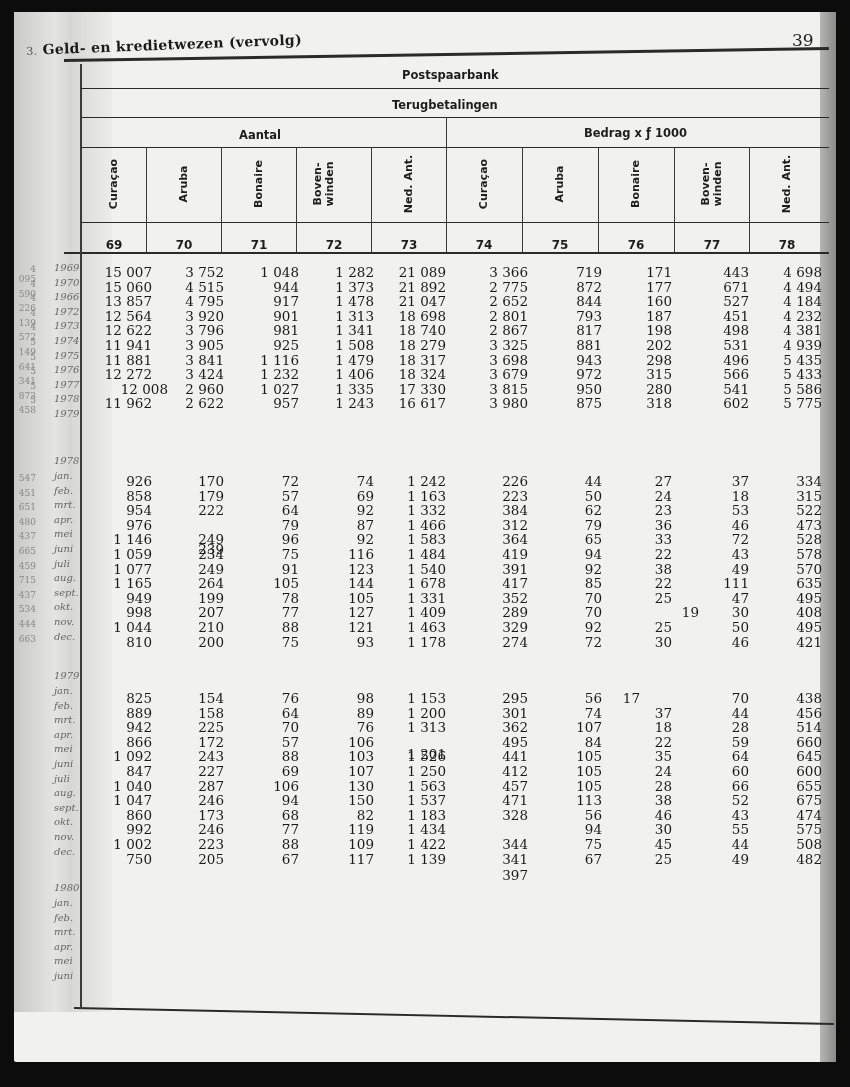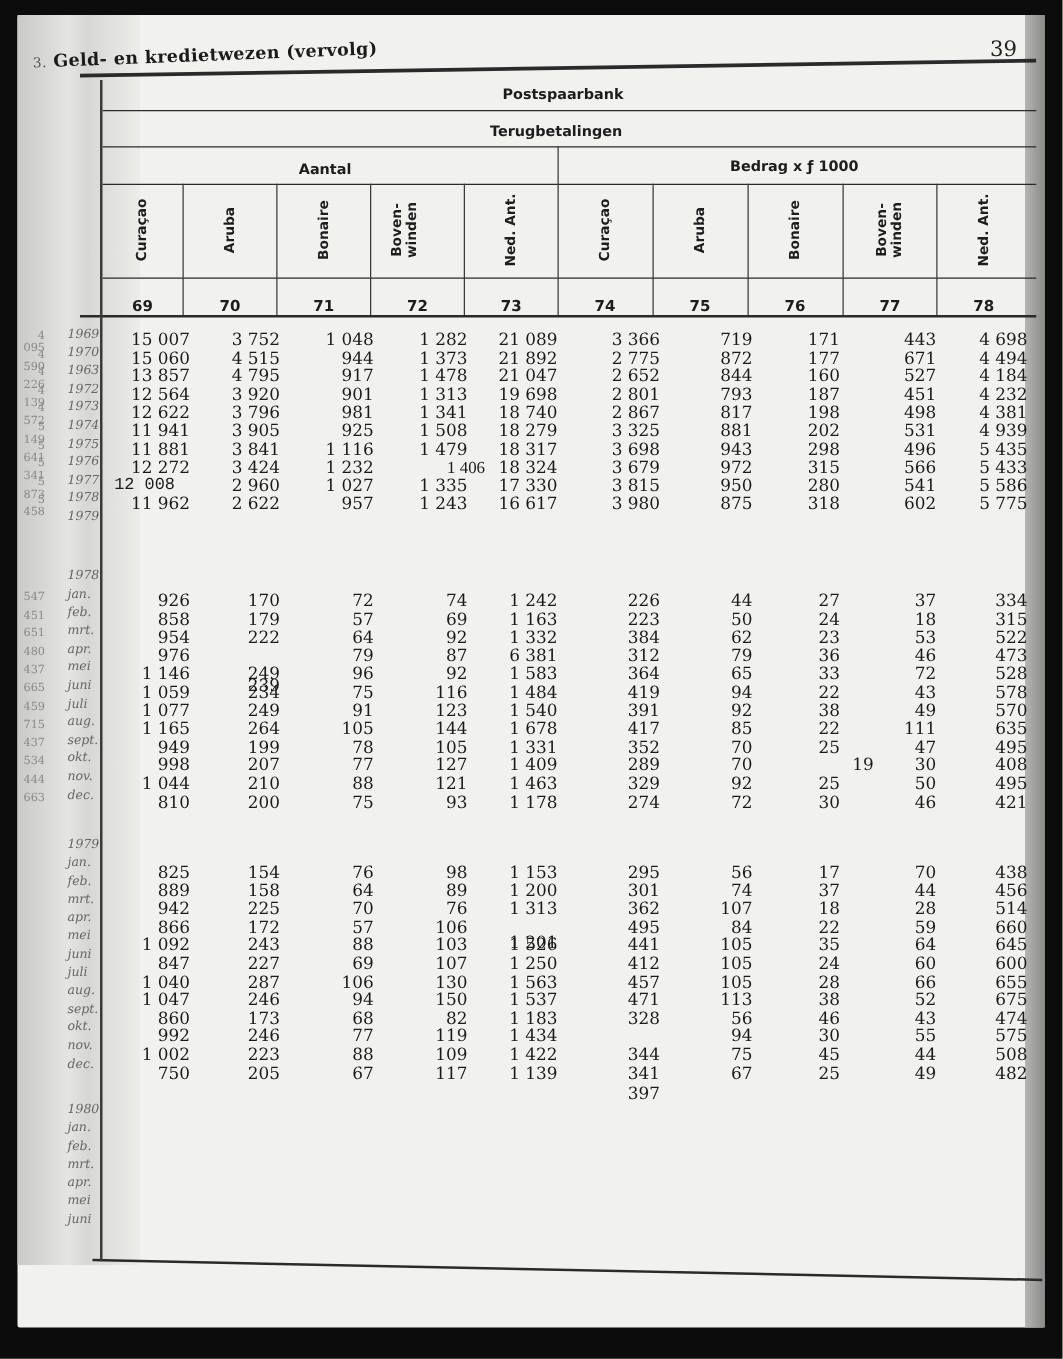--- a/index.html
+++ b/index.html
@@ -76,21 +76,21 @@
   <div class="colnum" style="left:365px;">73</div>
   <div class="colnum" style="left:440px;">74</div>
   <div class="colnum" style="left:516px;">75</div>
   <div class="colnum" style="left:592px;">76</div>
   <div class="colnum" style="left:668px;">77</div>
   <div class="colnum" style="left:743px;">78</div>
 
   <div id="rows">
       <div class="yrlab" style="left: 40px; top: 250px;">1969</div>
       <div class="yrlab" style="left: 40px; top: 264.6px;">1970</div>
-      <div class="yrlab" style="left: 40px; top: 279.2px;">1963</div>
+      <div class="yrlab" style="left: 40px; top: 279.2px;">1966</div>
       <div class="yrlab" style="left: 40px; top: 293.8px;">1972</div>
       <div class="yrlab" style="left: 40px; top: 308.4px;">1973</div>
       <div class="yrlab" style="left: 40px; top: 323px;">1974</div>
       <div class="yrlab" style="left: 40px; top: 337.6px;">1975</div>
       <div class="yrlab" style="left: 40px; top: 352.2px;">1976</div>
       <div class="yrlab" style="left: 40px; top: 366.8px;">1977</div>
       <div class="yrlab" style="left: 40px; top: 381.4px;">1978</div>
       <div class="yrlab" style="left: 40px; top: 396px;">1979</div>
       <div class="num" style="left: 68px; top: 252px;">15 007</div>
       <div class="num" style="left: 140px; top: 252px;">3 752</div>
@@ -119,21 +119,21 @@
       <div class="num" style="left: 362px; top: 281.2px;">21 047</div>
       <div class="num" style="left: 444px; top: 281.2px;">2 652</div>
       <div class="num" style="left: 518px; top: 281.2px;">844</div>
       <div class="num" style="left: 588px; top: 281.2px;">160</div>
       <div class="num" style="left: 665px; top: 281.2px;">527</div>
       <div class="num" style="left: 738px; top: 281.2px;">4 184</div>
       <div class="num" style="left: 68px; top: 295.8px;">12 564</div>
       <div class="num" style="left: 140px; top: 295.8px;">3 920</div>
       <div class="num" style="left: 215px; top: 295.8px;">901</div>
       <div class="num" style="left: 290px; top: 295.8px;">1 313</div>
-      <div class="num" style="left: 362px; top: 295.8px;">19 698</div>
+      <div class="num" style="left: 362px; top: 295.8px;">18 698</div>
       <div class="num" style="left: 444px; top: 295.8px;">2 801</div>
       <div class="num" style="left: 518px; top: 295.8px;">793</div>
       <div class="num" style="left: 588px; top: 295.8px;">187</div>
       <div class="num" style="left: 665px; top: 295.8px;">451</div>
       <div class="num" style="left: 738px; top: 295.8px;">4 232</div>
       <div class="num" style="left: 68px; top: 310.4px;">12 622</div>
       <div class="num" style="left: 140px; top: 310.4px;">3 796</div>
       <div class="num" style="left: 215px; top: 310.4px;">981</div>
       <div class="num" style="left: 290px; top: 310.4px;">1 341</div>
       <div class="num" style="left: 362px; top: 310.4px;">18 740</div>
@@ -158,28 +158,28 @@
       <div class="num" style="left: 290px; top: 339.6px;">1 479</div>
       <div class="num" style="left: 362px; top: 339.6px;">18 317</div>
       <div class="num" style="left: 444px; top: 339.6px;">3 698</div>
       <div class="num" style="left: 518px; top: 339.6px;">943</div>
       <div class="num" style="left: 588px; top: 339.6px;">298</div>
       <div class="num" style="left: 665px; top: 339.6px;">496</div>
       <div class="num" style="left: 738px; top: 339.6px;">5 435</div>
       <div class="num" style="left: 68px; top: 354.2px;">12 272</div>
       <div class="num" style="left: 140px; top: 354.2px;">3 424</div>
       <div class="num" style="left: 215px; top: 354.2px;">1 232</div>
-      <div class="num" style="left: 304px; top: 354.2px; font-family: Liberation Serif, serif;">1 406</div>
+      <div class="num" style="left: 290px; top: 354.2px;">1 406</div>
       <div class="num" style="left: 362px; top: 354.2px;">18 324</div>
       <div class="num" style="left: 444px; top: 354.2px;">3 679</div>
       <div class="num" style="left: 518px; top: 354.2px;">972</div>
       <div class="num" style="left: 588px; top: 354.2px;">315</div>
       <div class="num" style="left: 665px; top: 354.2px;">566</div>
       <div class="num" style="left: 738px; top: 354.2px;">5 433</div>
-      <div class="num" style="left: 56px; top: 368.8px; font-family: Liberation Mono, monospace;">12 008</div>
+      <div class="num" style="left: 84px; top: 368.8px;">12 008</div>
       <div class="num" style="left: 140px; top: 368.8px;">2 960</div>
       <div class="num" style="left: 215px; top: 368.8px;">1 027</div>
       <div class="num" style="left: 290px; top: 368.8px;">1 335</div>
       <div class="num" style="left: 362px; top: 368.8px;">17 330</div>
       <div class="num" style="left: 444px; top: 368.8px;">3 815</div>
       <div class="num" style="left: 518px; top: 368.8px;">950</div>
       <div class="num" style="left: 588px; top: 368.8px;">280</div>
       <div class="num" style="left: 665px; top: 368.8px;">541</div>
       <div class="num" style="left: 738px; top: 368.8px;">5 586</div>
       <div class="num" style="left: 68px; top: 383.4px;">11 962</div>
@@ -232,21 +232,21 @@
       <div class="num" style="left: 362px; top: 490.2px;">1 332</div>
       <div class="num" style="left: 444px; top: 490.2px;">384</div>
       <div class="num" style="left: 518px; top: 490.2px;">62</div>
       <div class="num" style="left: 588px; top: 490.2px;">23</div>
       <div class="num" style="left: 665px; top: 490.2px;">53</div>
       <div class="num" style="left: 738px; top: 490.2px;">522</div>
       <div class="num" style="left: 68px; top: 504.8px;">976</div>
       <div class="num" style="left: 140px; top: 504.8px; margin-top: 24px;">239</div>
       <div class="num" style="left: 215px; top: 504.8px;">79</div>
       <div class="num" style="left: 290px; top: 504.8px;">87</div>
-      <div class="num" style="left: 362px; top: 504.8px;">6 381</div>
+      <div class="num" style="left: 362px; top: 504.8px;">1 466</div>
       <div class="num" style="left: 444px; top: 504.8px;">312</div>
       <div class="num" style="left: 518px; top: 504.8px;">79</div>
       <div class="num" style="left: 588px; top: 504.8px;">36</div>
       <div class="num" style="left: 665px; top: 504.8px;">46</div>
       <div class="num" style="left: 738px; top: 504.8px;">473</div>
       <div class="num" style="left: 68px; top: 519.4px;">1 146</div>
       <div class="num" style="left: 140px; top: 519.4px;">249</div>
       <div class="num" style="left: 215px; top: 519.4px;">96</div>
       <div class="num" style="left: 290px; top: 519.4px;">92</div>
       <div class="num" style="left: 362px; top: 519.4px;">1 583</div>
@@ -338,21 +338,21 @@
       <div class="yrlab" style="left: 40px; top: 804.4px;">okt.</div>
       <div class="yrlab" style="left: 40px; top: 819px;">nov.</div>
       <div class="yrlab" style="left: 40px; top: 833.6px;">dec.</div>
       <div class="num" style="left: 68px; top: 678px;">825</div>
       <div class="num" style="left: 140px; top: 678px;">154</div>
       <div class="num" style="left: 215px; top: 678px;">76</div>
       <div class="num" style="left: 290px; top: 678px;">98</div>
       <div class="num" style="left: 362px; top: 678px;">1 153</div>
       <div class="num" style="left: 444px; top: 678px;">295</div>
       <div class="num" style="left: 518px; top: 678px;">56</div>
-      <div class="num" style="left: 588px; top: 678px;">17</div>
+      <div class="num" style="left: 556px; top: 678px;">17</div>
       <div class="num" style="left: 665px; top: 678px;">70</div>
       <div class="num" style="left: 738px; top: 678px;">438</div>
       <div class="num" style="left: 68px; top: 692.6px;">889</div>
       <div class="num" style="left: 140px; top: 692.6px;">158</div>
       <div class="num" style="left: 215px; top: 692.6px;">64</div>
       <div class="num" style="left: 290px; top: 692.6px;">89</div>
       <div class="num" style="left: 362px; top: 692.6px;">1 200</div>
       <div class="num" style="left: 444px; top: 692.6px;">301</div>
       <div class="num" style="left: 518px; top: 692.6px;">74</div>
       <div class="num" style="left: 588px; top: 692.6px;">37</div>

